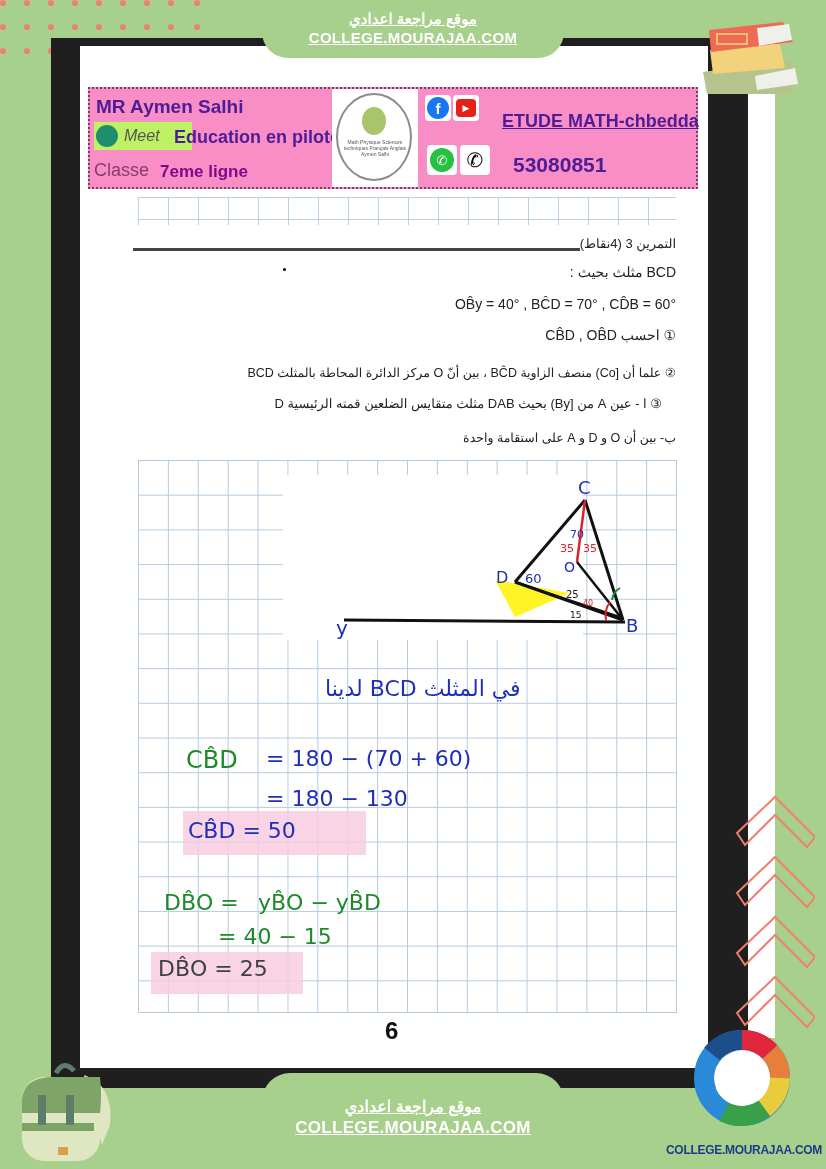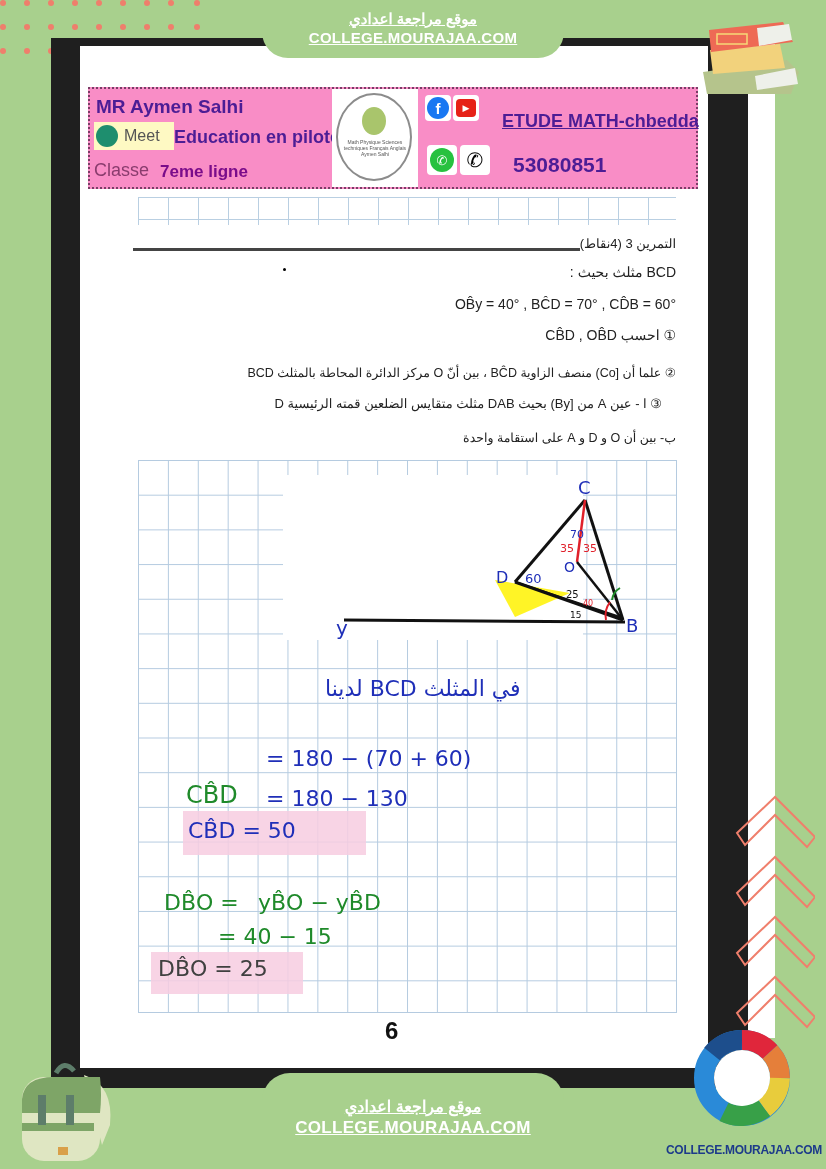--- a/index.html
+++ b/index.html
@@ -18,21 +18,21 @@
   .banner-bottom{position:absolute;left:262px;top:1073px;width:302px;height:96px;background:#a8d08d;border-radius:28px 28px 0 0;text-align:center;color:#fff;}
   .banner-bottom .ar{font-size:16px;font-weight:bold;text-decoration:underline;padding-top:24px;direction:rtl;}
   .banner-bottom .en{font-size:17px;font-weight:bold;text-decoration:underline;letter-spacing:0.3px;margin-top:2px;}
   .green-bottom{position:absolute;left:0;top:1110px;width:826px;height:59px;background:#a8d08d;}
   .header-box{position:absolute;left:88px;top:87px;width:610px;height:102px;background:#f98dc6;border:2px dotted #7a3d66;box-sizing:border-box;}
   .hdr-text{position:absolute;color:#4c1d95;font-weight:bold;}
   .seal{position:absolute;left:332px;top:89px;width:86px;height:98px;background:#fff;}
   .seal .ring{position:absolute;left:4px;top:4px;width:76px;height:88px;border-radius:50%;border:2px solid #8c8c8c;box-sizing:border-box;}
   .seal .tree{position:absolute;left:30px;top:18px;width:24px;height:28px;border-radius:50%;background:#a9c56c;}
   .seal .txt{position:absolute;left:10px;top:50px;width:66px;font-size:5px;color:#555;text-align:center;line-height:6px;}
-  .meet-box{position:absolute;left:94px;top:122px;width:80px;height:28px;background:#fef9c3;}
+  .meet-box{position:absolute;left:94px;top:122px;width:98px;height:28px;background:#bef264;font-style:italic;}
   .icon-sq{position:absolute;width:26px;height:26px;border-radius:4px;background:#fff;display:flex;align-items:center;justify-content:center;}
   .fb{background:#1877f2;width:22px;height:22px;border-radius:50%;color:#fff;font-weight:bold;font-size:15px;display:flex;align-items:center;justify-content:center;}
   .yt{background:#e62117;width:20px;height:18px;border-radius:4px;color:#fff;font-size:9px;display:flex;align-items:center;justify-content:center;}
   .wa{background:#27c13f;width:24px;height:24px;border-radius:50%;color:#fff;font-size:13px;display:flex;align-items:center;justify-content:center;}
   .ph{color:#000;font-size:20px;}
   .gridtop{position:absolute;left:138px;top:197px;width:538px;height:28px;
     background-image:linear-gradient(to right,#b9cfe2 1px,transparent 1px),linear-gradient(to bottom,#b9cfe2 1px,transparent 1px);
     background-size:30px 100%,100% 22px;}
   .title-line{position:absolute;left:133px;top:248px;width:447px;height:3px;background:#444;}
   .ex-text{position:absolute;color:#222;font-size:14px;direction:rtl;white-space:nowrap;}
@@ -166,21 +166,21 @@
   <text x="250" y="68" fill="#1f2fb8" font-size="11" font-family="DejaVu Sans, sans-serif">70</text>
   <text x="240" y="82" fill="#e0202a" font-size="11" font-family="DejaVu Sans, sans-serif">35</text>
   <text x="263" y="82" fill="#e0202a" font-size="11" font-family="DejaVu Sans, sans-serif">35</text>
   <text x="205" y="113" fill="#1f2fb8" font-size="13" font-family="DejaVu Sans, sans-serif">60</text>
   <text x="246" y="128" fill="#111" font-size="10" font-family="DejaVu Sans, sans-serif">25</text>
   <text x="263" y="136" fill="#e0202a" font-size="8" font-family="DejaVu Sans, sans-serif">40</text>
   <text x="250" y="148" fill="#111" font-size="9" font-family="DejaVu Sans, sans-serif">15</text>
 </svg>
 
 <div class="hand" style="left:325px;top:676px;font-size:22px;color:#1f2fb8;direction:rtl;">في المثلث BCD لدينا</div>
-<div class="hand" style="left:186px;top:746px;font-size:24px;color:#1f8a2a;margin-top:35px;">CB̂D</div>
+<div class="hand" style="left:186px;top:746px;font-size:24px;color:#1f8a2a;">CB̂D</div>
 <div class="hand" style="left:266px;top:746px;font-size:22px;color:#1f2fb8;">= 180 − (70 + 60)</div>
 <div class="hand" style="left:266px;top:786px;font-size:22px;color:#1f2fb8;">= 180 − 130</div>
 <div class="hl" style="left:183px;top:811px;width:183px;height:44px;"></div>
 <div class="hand" style="left:188px;top:818px;font-size:22px;color:#1f2fb8;">CB̂D   =   50</div>
 <div class="hand" style="left:164px;top:890px;font-size:22px;color:#1f8a2a;">DB̂O =</div>
 <div class="hand" style="left:258px;top:890px;font-size:22px;color:#1f8a2a;">yB̂O − yB̂D</div>
 <div class="hand" style="left:218px;top:924px;font-size:22px;color:#1f8a2a;">= 40 − 15</div>
 <div class="hl" style="left:151px;top:952px;width:152px;height:42px;"></div>
 <div class="hand" style="left:158px;top:956px;font-size:22px;color:#404040;">DB̂O = 25</div>
 

